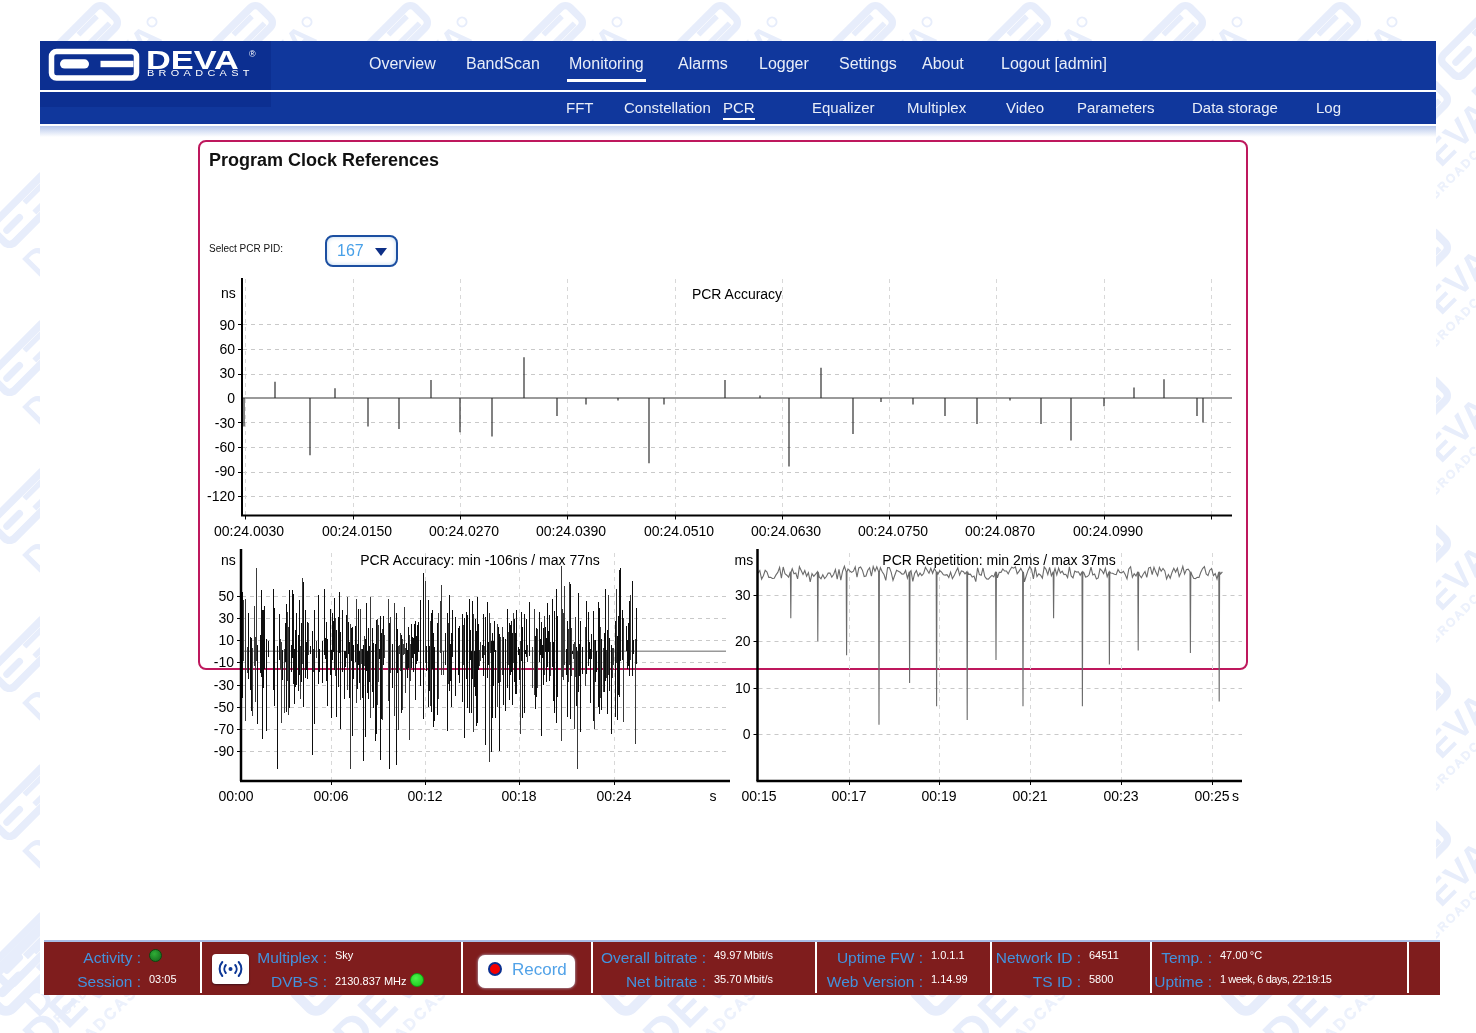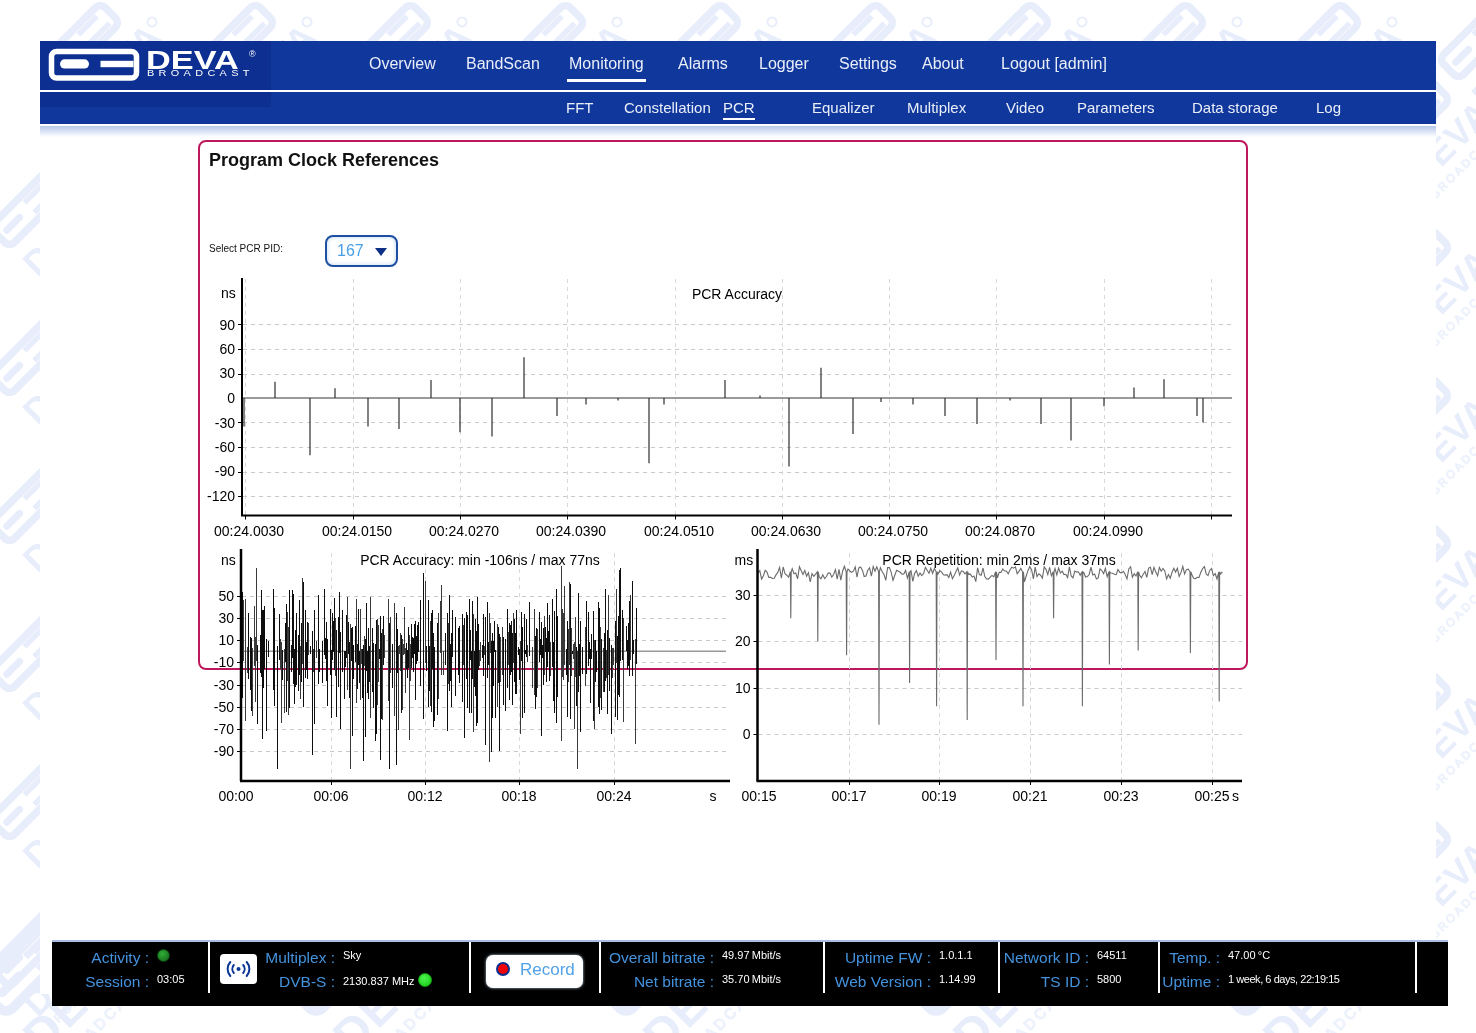--- a/index.html
+++ b/index.html
@@ -9,21 +9,21 @@
 #bar1{position:absolute;left:0;top:0;width:1396px;height:49px;background:#10379c}
 #bar2{position:absolute;left:0;top:51px;width:1396px;height:32px;background:#10379c}
 #logoblk{position:absolute;left:0;top:0;width:231px;height:66px;background:#0c2f91}
 #sep1{position:absolute;left:0;top:48.5px;width:1396px;height:2px;background:#fff}
 #sep2{position:absolute;left:0;top:82.5px;width:1396px;height:2px;background:#fff}
 #hdrshadow{position:absolute;left:0;top:84.5px;width:1396px;height:11px;background:linear-gradient(#b7c8ec,rgba(255,255,255,0))}
 .nav1{position:absolute;top:14px;color:#e9eef8;font-size:16px;white-space:nowrap}
 .nav2{position:absolute;top:58px;color:#e9eef8;font-size:15px;white-space:nowrap}
 #panel{position:absolute;left:158px;top:99px;width:1050px;height:530px;background:#fff;border:2px solid #be185d;border-radius:8px;z-index:2}
 .blue{color:#3f9fe0}
-#foot{position:absolute;left:12px;top:899px;width:1396px;height:66px;background:#000000;border-top:2.5px solid #a9bde4}
+#foot{position:absolute;left:4px;top:899px;width:1396px;height:55px;background:#7f1d1d;border-top:2.5px solid #a9bde4}
 .fsep{position:absolute;top:0;width:2px;height:51px;background:#fff}
 .frow{position:absolute;width:0;white-space:nowrap;font-size:15px}
 .frl{position:absolute;right:4px;white-space:nowrap;color:#4392dd;font-size:15.5px}
 .frv{position:absolute;left:4px;white-space:nowrap;color:#fff;font-weight:normal;font-size:11px}
 </style></head>
 <body>
 <svg id="wm" width="1476" height="1033" xmlns="http://www.w3.org/2000/svg">
 <defs>
 <g id="dlogo">
  <g transform="rotate(-45)">

